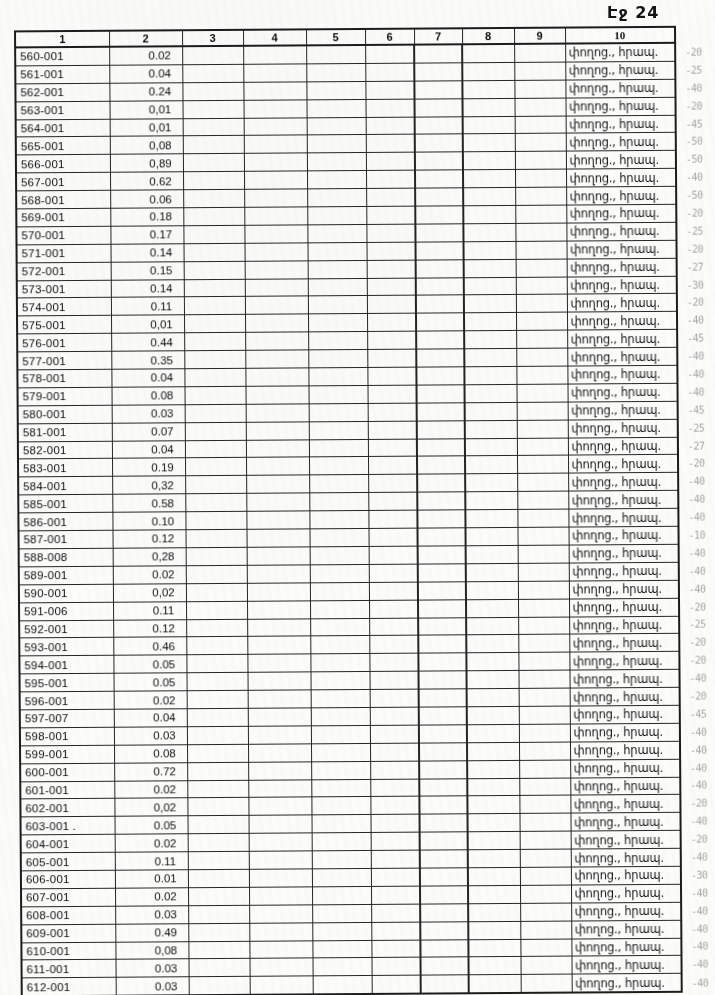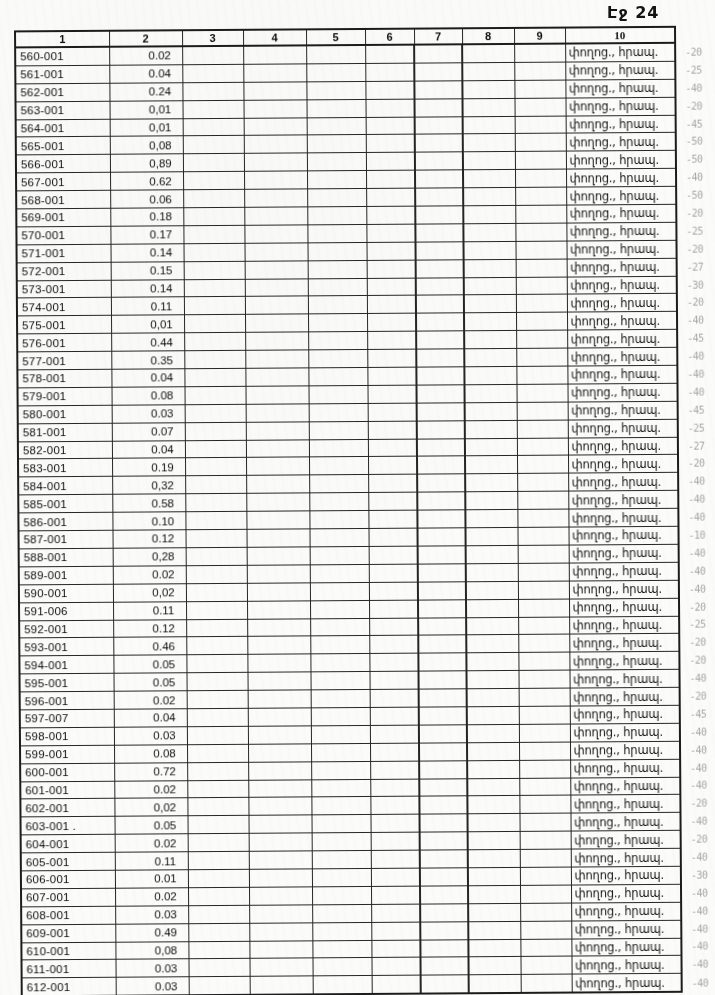--- a/index.html
+++ b/index.html
@@ -444,21 +444,21 @@
           <td class="c c4"></td>
           <td class="c c5"></td>
           <td class="c c6"></td>
           <td class="c c7"></td>
           <td class="c c8"></td>
           <td class="c c9"></td>
           <td class="c c10">փողոց., հրապ.</td>
           <td class="margin-cell">-10</td>
         </tr>
         <tr>
-          <td class="c c1">588-001</td>
+          <td class="c c1">588-008</td>
           <td class="c c2">0,28</td>
           <td class="c c3"></td>
           <td class="c c4"></td>
           <td class="c c5"></td>
           <td class="c c6"></td>
           <td class="c c7"></td>
           <td class="c c8"></td>
           <td class="c c9"></td>
           <td class="c c10">փողոց., հրապ.</td>
           <td class="margin-cell">-40</td>

